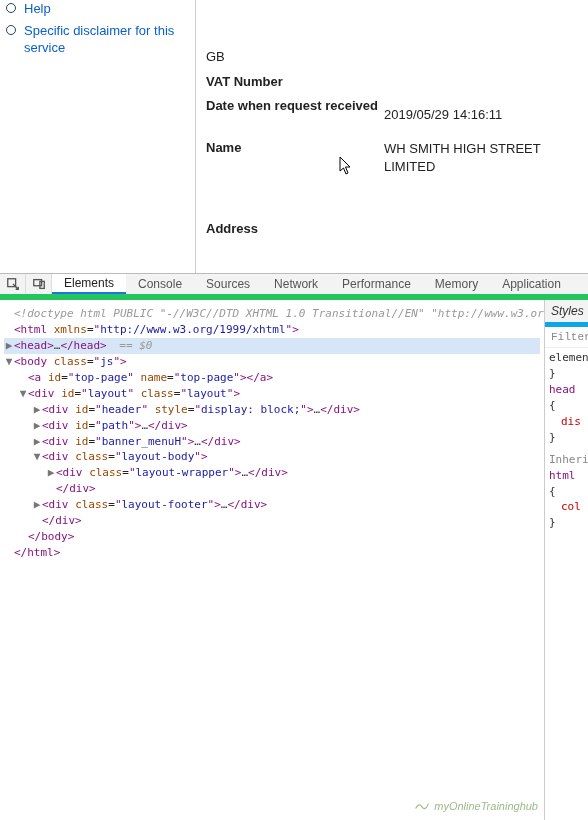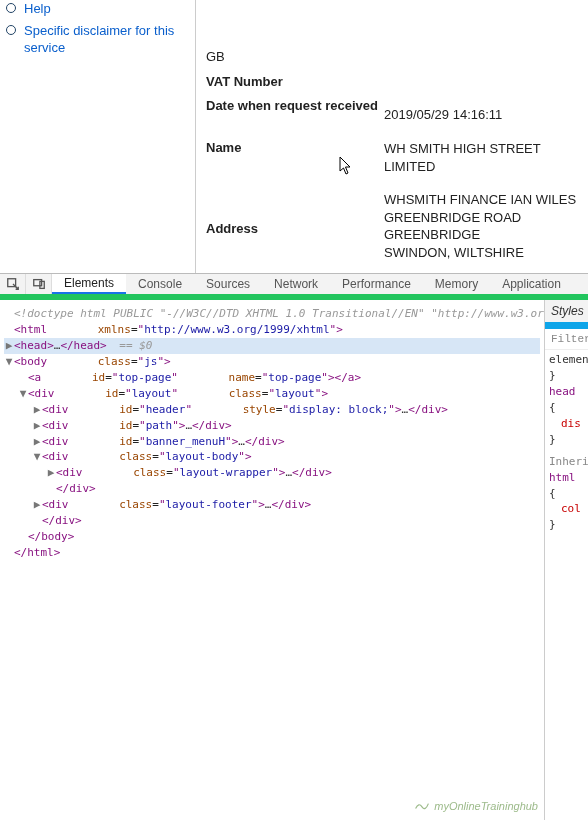--- a/index.html
+++ b/index.html
@@ -48,36 +48,36 @@
   }
   .dt-iconbox { width: 26px; height: 100%; display: flex; align-items: center; justify-content: center; border-right: 1px solid #ddd; }
   .dt-iconbox svg { width: 14px; height: 14px; fill: none; stroke: #555; stroke-width: 1.5; }
   .dt-tab { padding: 0 12px; height: 100%; display: flex; align-items: center; cursor: pointer; color: #555; }
   .dt-tab.active { color: #222; border-bottom: 2px solid #1a73e8; background: #fff; }
   .dt-body { flex: 1; display: flex; min-height: 0; }
   .dom-pane { flex: 1; overflow: auto; padding: 6px 4px; position: relative; }
   .styles-pane { width: 44px; border-left: 1px solid #ccc; overflow: hidden; display: flex; flex-direction: column; font-family: Menlo, Consolas, monospace; }
   .styles-tab {
     font-family: "Segoe UI", Arial, sans-serif; font-size: 12px; padding: 4px 6px;
-    border-bottom: 7px solid #0ea5e9; background: #f3f3f3; font-style: italic; color: #333;
+    border-bottom: 5px solid #0ea5e9; background: #f3f3f3; font-style: italic; color: #333;
   }
   .styles-filter {
     font-family: Liberation Mono, monospace; font-size: 11px; color: #888;
     padding: 4px 6px; border-bottom: 1px solid #eee;
   }
   .styles-body { padding: 2px 4px; color: #333; line-height: 1.45; }
   .styles-body .sel { color: #881280; }
   .styles-body .prop { color: #c80000; padding-left: 12px; }
   .styles-body .section { margin-top: 6px; color: #888; }
 
   .line { white-space: pre; line-height: 1.45; }
   .tw { display:inline-block; width:10px; text-align:center; color:#777; cursor:pointer; user-select:none;}
   .tw.none { color: transparent; }
   .tag { color:#881280; }
-  .attrn { color:#994500;margin-left:44px; }
+  .attrn { color:#994500; }
   .attrv { color:#1a1aa6; }
   .doctype { color:#999; font-style: italic; }
   .sel-line { background:#d7e6f6; }
   .eqz { color:#999; font-style: italic; padding-left:6px;}
   .ellip { color:#333; }
   .i1 { padding-left: 14px; }
   .i2 { padding-left: 28px; }
   .i3 { padding-left: 42px; }
 
   .watermark {
@@ -115,24 +115,20 @@
       <div class="row">
         <div class="label">Date when request received</div>
         <div class="value">2019/05/29 14:16:11</div>
       </div>
       <div class="row">
         <div class="label" style="padding-top:8px">Name</div>
         <div class="value">WH SMITH HIGH STREET LIMITED</div>
       </div>
       <div class="row">
         <div class="label" style="padding-top:38px">Address</div>
-        <div class="value">WHSMITH FINANCE IAN WILES
-GREENBRIDGE ROAD
-GREENBRIDGE
-SWINDON, WILTSHIRE</div>
       </div>
     </div>
     <svg class="cursor" viewBox="0 0 14 20">
       <path d="M1 1 L1 15 L4.5 12 L7 18 L9 17 L6.5 11 L11 11 Z" fill="#fff" stroke="#000" stroke-width="1"></path>
     </svg>
   </div>
 </div>
 
 <div class="devtools">
   <div class="dt-tabs">

